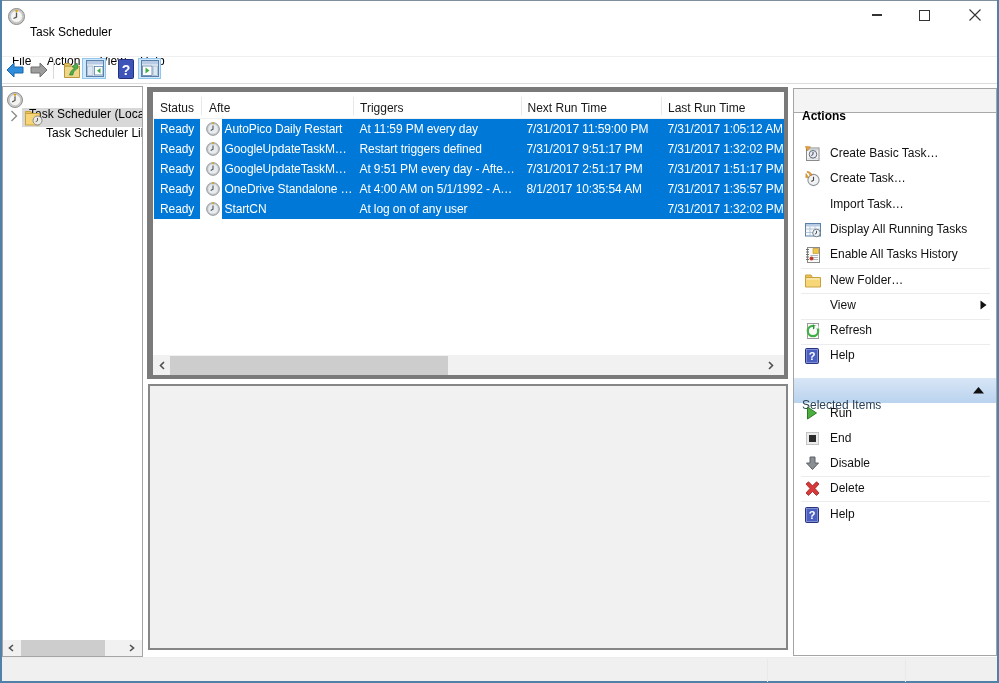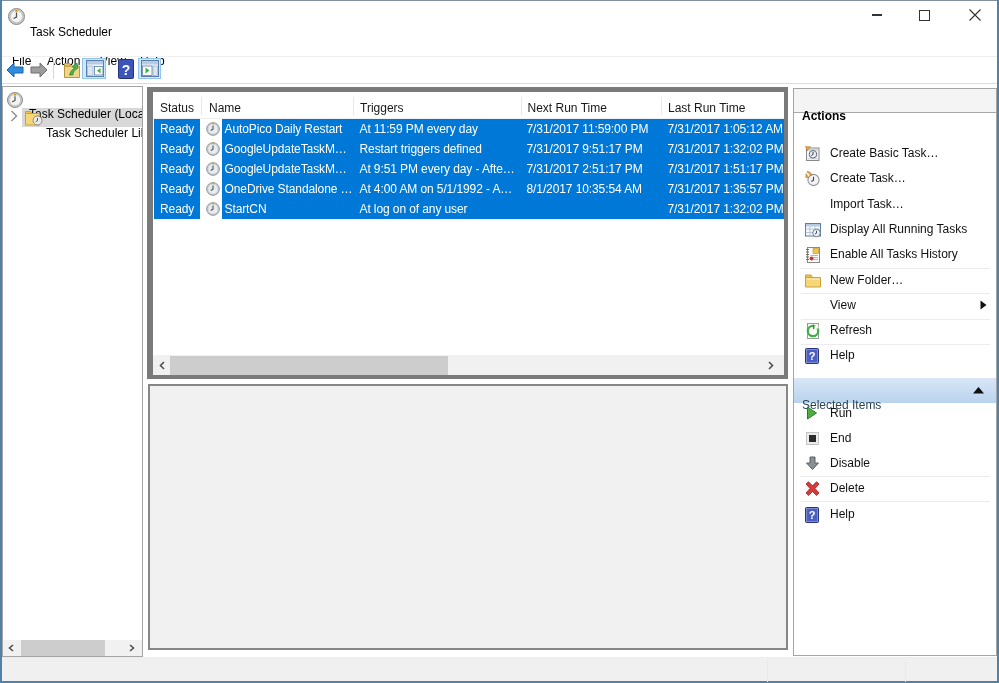--- a/index.html
+++ b/index.html
@@ -123,21 +123,21 @@
       </svg>
     <svg style="position:absolute;right:7px;top:4px" width="6" height="8" viewBox="0 0 6 8">
         <path d="M1 1 L4.5 4 L1 7" stroke="#505050" stroke-width="1.6" fill="none"></path>
       </svg>
   </div>
 </div>
 
 <div class="abs" id="listframe">
 
   <div class="hrow" style="left:7px">Status</div>
-  <div class="hrow" style="left:56px">Name</div>
+  <div class="hrow" style="left:56px">Afte</div>
   <div class="hrow" style="left:207px">Triggers</div>
   <div class="hrow" style="left:374.5px">Next Run Time</div>
   <div class="hrow" style="left:515px">Last Run Time</div>
   <div class="colsep" style="left:48px"></div>
   <div class="colsep" style="left:199.5px"></div>
   <div class="colsep" style="left:367.5px"></div>
   <div class="colsep" style="left:508px"></div>
   <div style="position:absolute;left:0;top:26px;width:631px;height:1px;background:#f0f0f0"></div>
 
   <div id="rows" style="position:absolute;left:0;top:27px;width:631px;height:100px;overflow:hidden">

